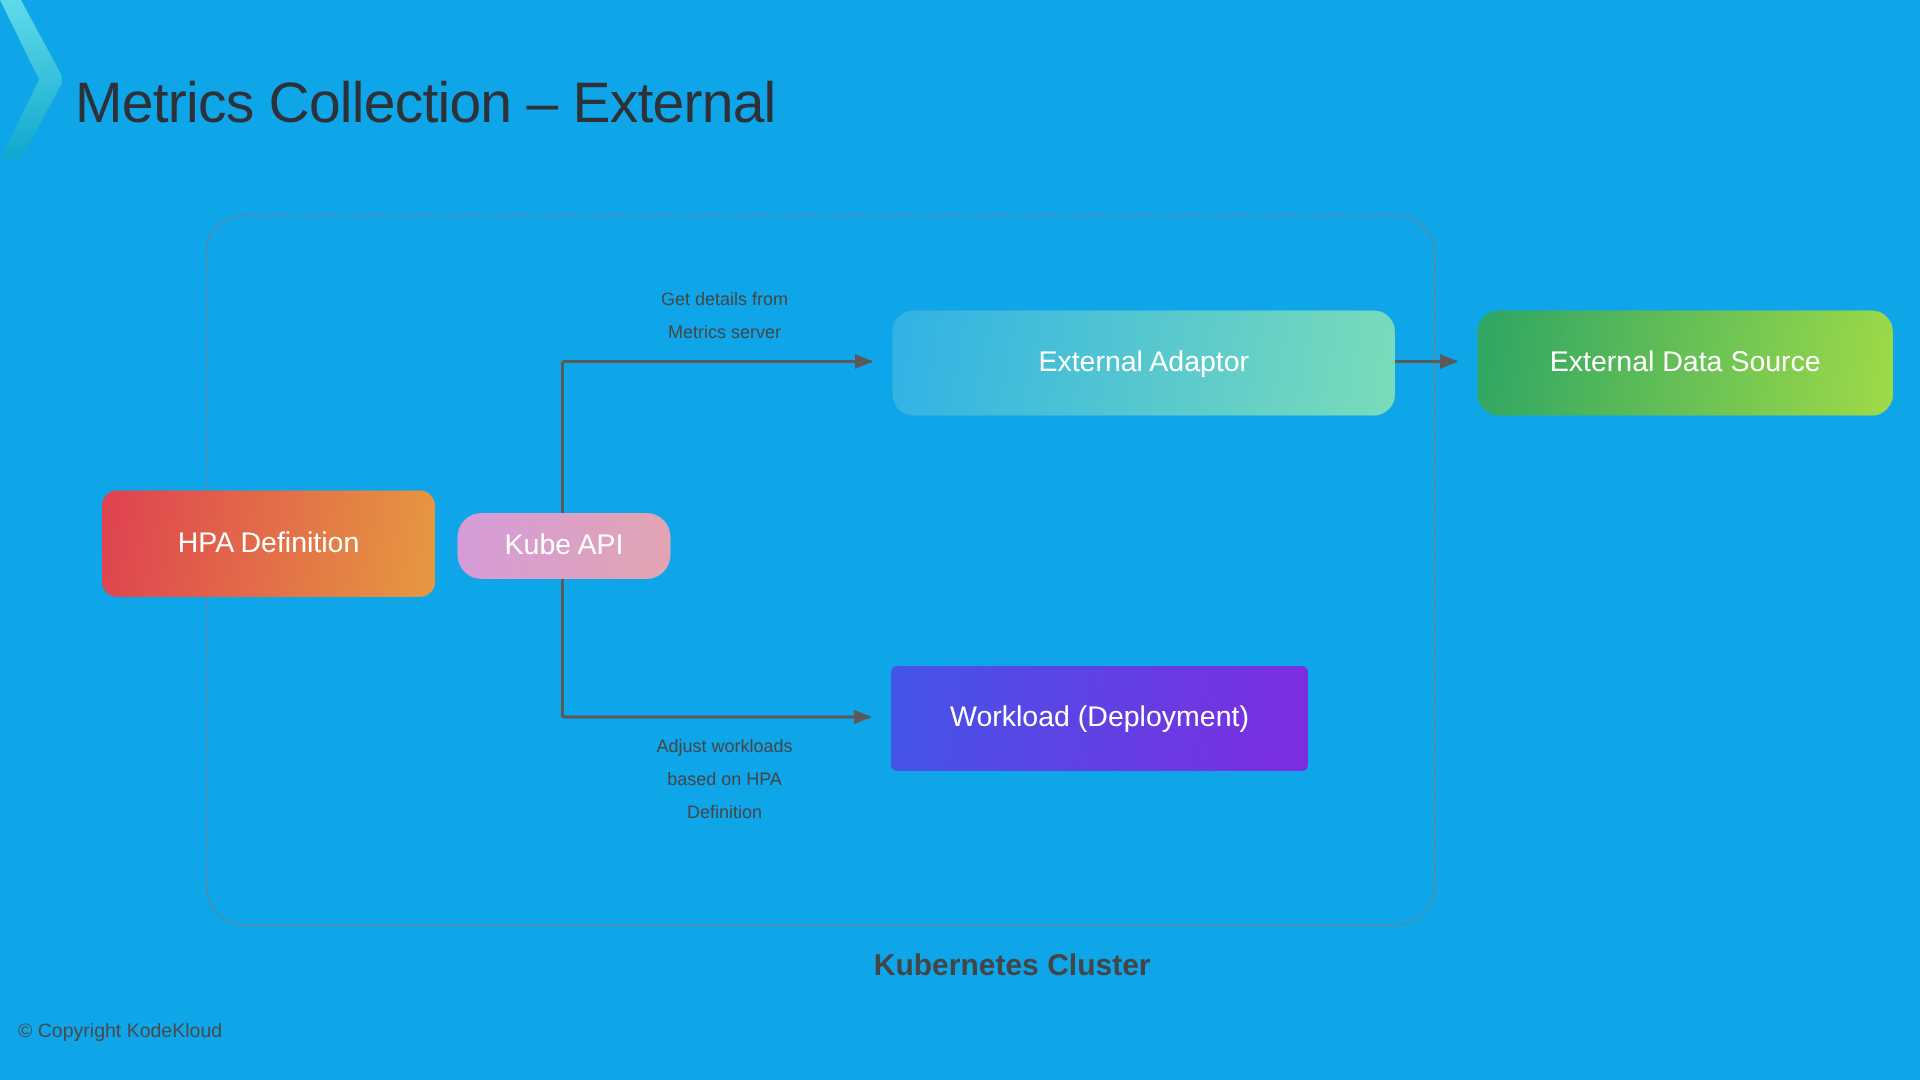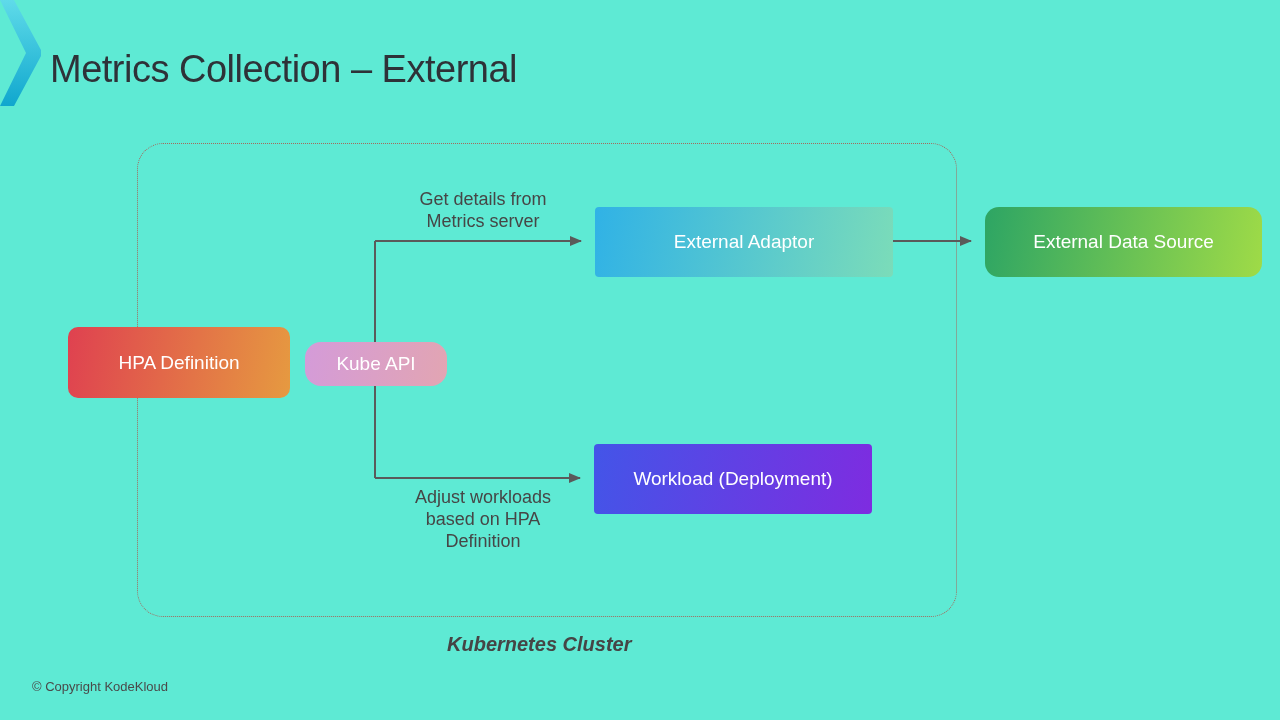--- a/index.html
+++ b/index.html
@@ -1,20 +1,20 @@
 <!DOCTYPE html>
 <html><head>
 <meta charset="utf-8">
 <style>
   html, body { margin: 0; padding: 0; background: #ffffff; }
   .canvas {
     position: relative;
     width: 1280px;
     height: 720px;
-    background: #5eead4;
+    background: #0ea5e9;
     overflow: hidden;
     font-family: "Liberation Sans", sans-serif;
   }
   .logo {
     position: absolute;
     left: 0; top: 8;
     width: 42px; height: 106px;
   }
   .title {
     position: absolute;
@@ -54,59 +54,58 @@
     border-radius: 10px;
     background: linear-gradient(100deg, #df4150, #e69a40);
     margin-left: 44px;
   }
   .node-kube-api {
     left: 305px; top: 342px; width: 142px; height: 44px;
     border-radius: 16px;
     background: linear-gradient(100deg, #d49bd9, #e2a5b2);
   }
   .node-external-adaptor {
-    left: 595px; top: 207px; width: 298px; height: 70px;
-    border-radius: 4px;
+    left: 595px; top: 207px; width: 335px; height: 70px;
+    border-radius: 14px;
     background: linear-gradient(100deg, #30b2e6, #7bdcb9);
   }
   .node-external-data-source {
     left: 985px; top: 207px; width: 277px; height: 70px;
     border-radius: 14px;
     background: linear-gradient(100deg, #2da564, #9fdb47);
   }
   .node-workload {
     left: 594px; top: 444px; width: 278px; height: 70px;
     border-radius: 4px;
     background: linear-gradient(100deg, #4355e8, #7e2ce0);
   }
   .annotation {
     position: absolute;
     width: 200px;
     text-align: center;
-    font-size: 18px;
+    font-size: 12px;
     line-height: 22px;
     color: #464646;
     white-space: pre-line;
     z-index: 2;
   }
   .annotation-get-details { left: 383px; top: 188px; }
   .annotation-adjust { left: 383px; top: 486px; }
   .cluster-label {
     position: absolute;
     left: 447px; top: 633px;
     width: 320px;
-    text-align: left;
+    text-align: right;
     font-size: 20px;
     font-weight: bold;
     color: #454545;
-    font-style: italic;
   }
   .copyright {
     position: absolute;
-    left: 32px; top: 679px;
+    left: 12px; top: 679px;
     font-size: 13px;
     color: #4a4a4a;
   }
 </style>
 </head>
 <body>
 
 <div class="canvas">
 
   <svg class="logo" viewBox="0 0 42 106" aria-hidden="true">

